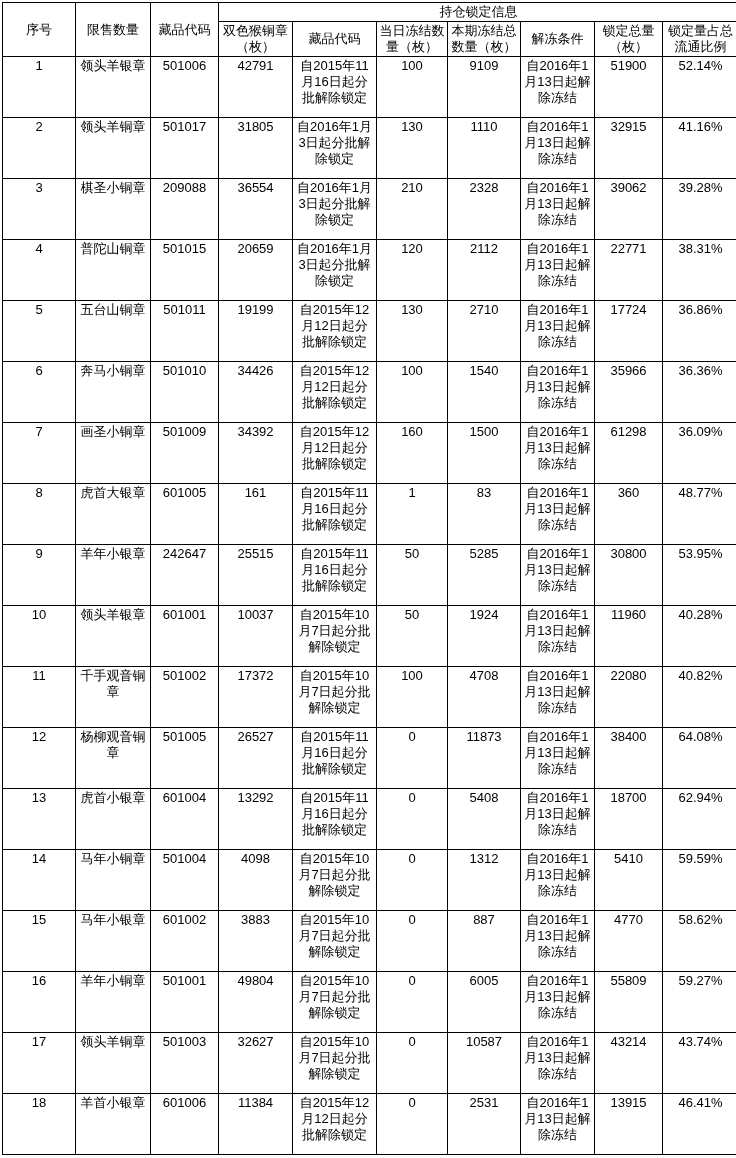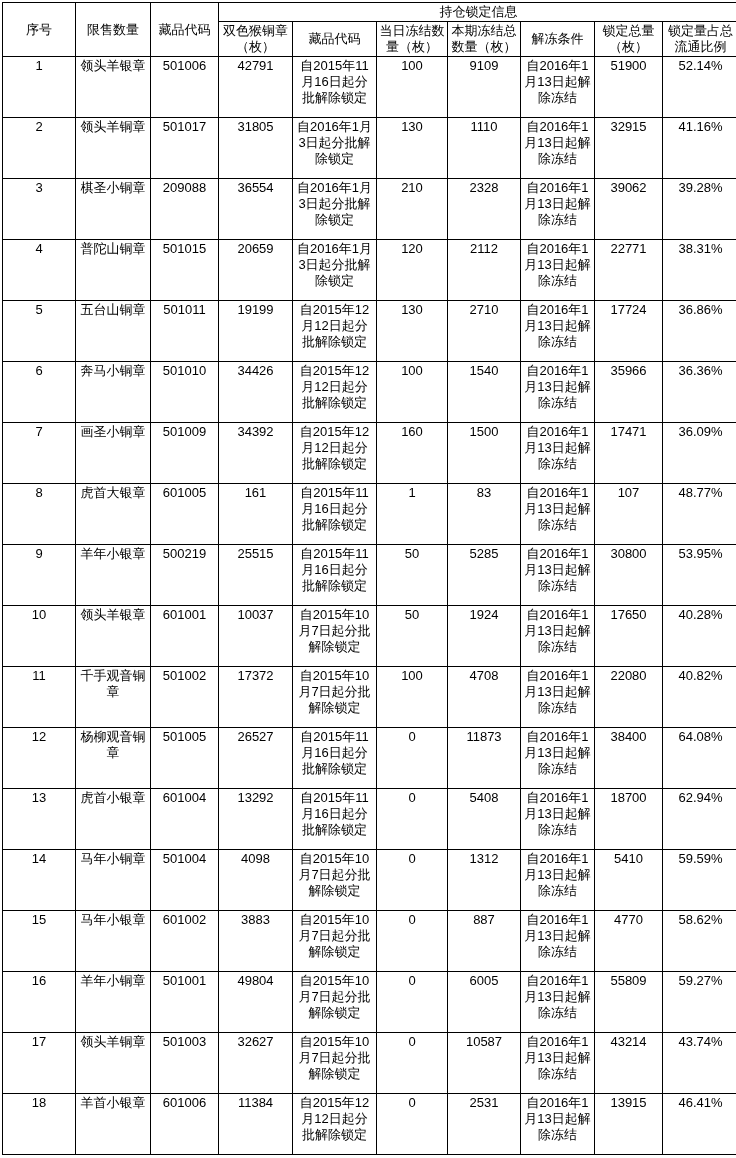--- a/index.html
+++ b/index.html
@@ -156,57 +156,57 @@
         </tr>
         <tr>
           <td>7</td>
           <td>画圣小铜章</td>
           <td>501009</td>
           <td>34392</td>
           <td>自2015年12月12日起分批解除锁定</td>
           <td>160</td>
           <td>1500</td>
           <td>自2016年1月13日起解除冻结</td>
-          <td>17471</td>
+          <td>61298</td>
           <td>36.09%</td>
         </tr>
         <tr>
           <td>8</td>
           <td>虎首大银章</td>
           <td>601005</td>
           <td>161</td>
           <td>自2015年11月16日起分批解除锁定</td>
           <td>1</td>
           <td>83</td>
           <td>自2016年1月13日起解除冻结</td>
-          <td>107</td>
+          <td>360</td>
           <td>48.77%</td>
         </tr>
         <tr>
           <td>9</td>
           <td>羊年小银章</td>
-          <td>500219</td>
+          <td>242647</td>
           <td>25515</td>
           <td>自2015年11月16日起分批解除锁定</td>
           <td>50</td>
           <td>5285</td>
           <td>自2016年1月13日起解除冻结</td>
           <td>30800</td>
           <td>53.95%</td>
         </tr>
         <tr>
           <td>10</td>
           <td>领头羊银章</td>
           <td>601001</td>
           <td>10037</td>
           <td>自2015年10月7日起分批解除锁定</td>
           <td>50</td>
           <td>1924</td>
           <td>自2016年1月13日起解除冻结</td>
-          <td>17650</td>
+          <td>11960</td>
           <td>40.28%</td>
         </tr>
         <tr>
           <td>11</td>
           <td>千手观音铜章</td>
           <td>501002</td>
           <td>17372</td>
           <td>自2015年10月7日起分批解除锁定</td>
           <td>100</td>
           <td>4708</td>

